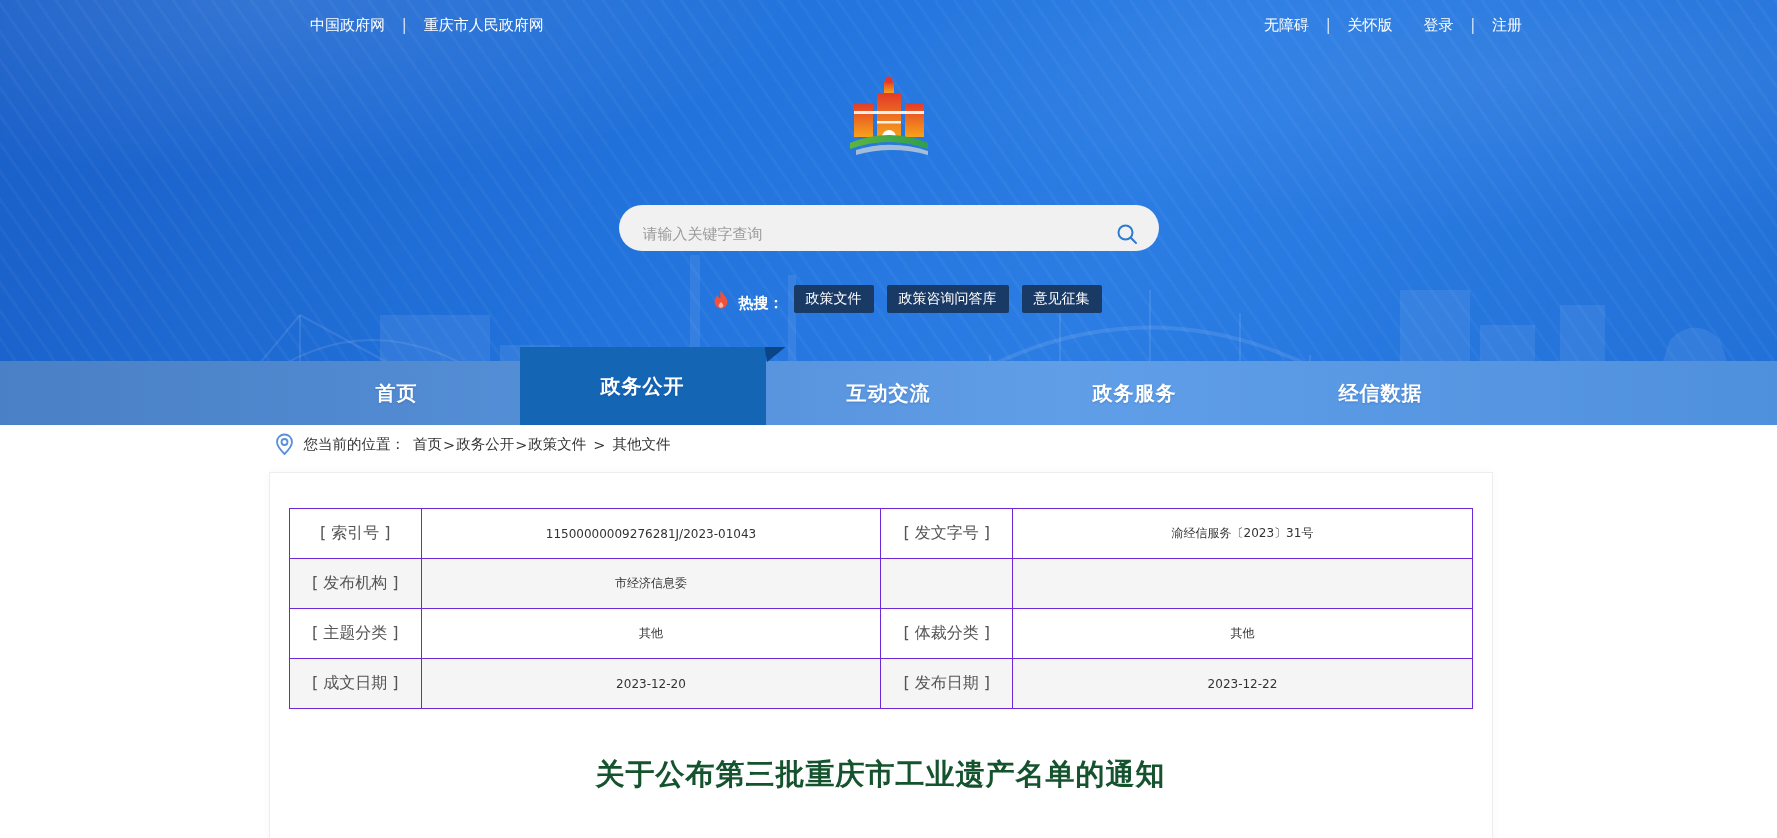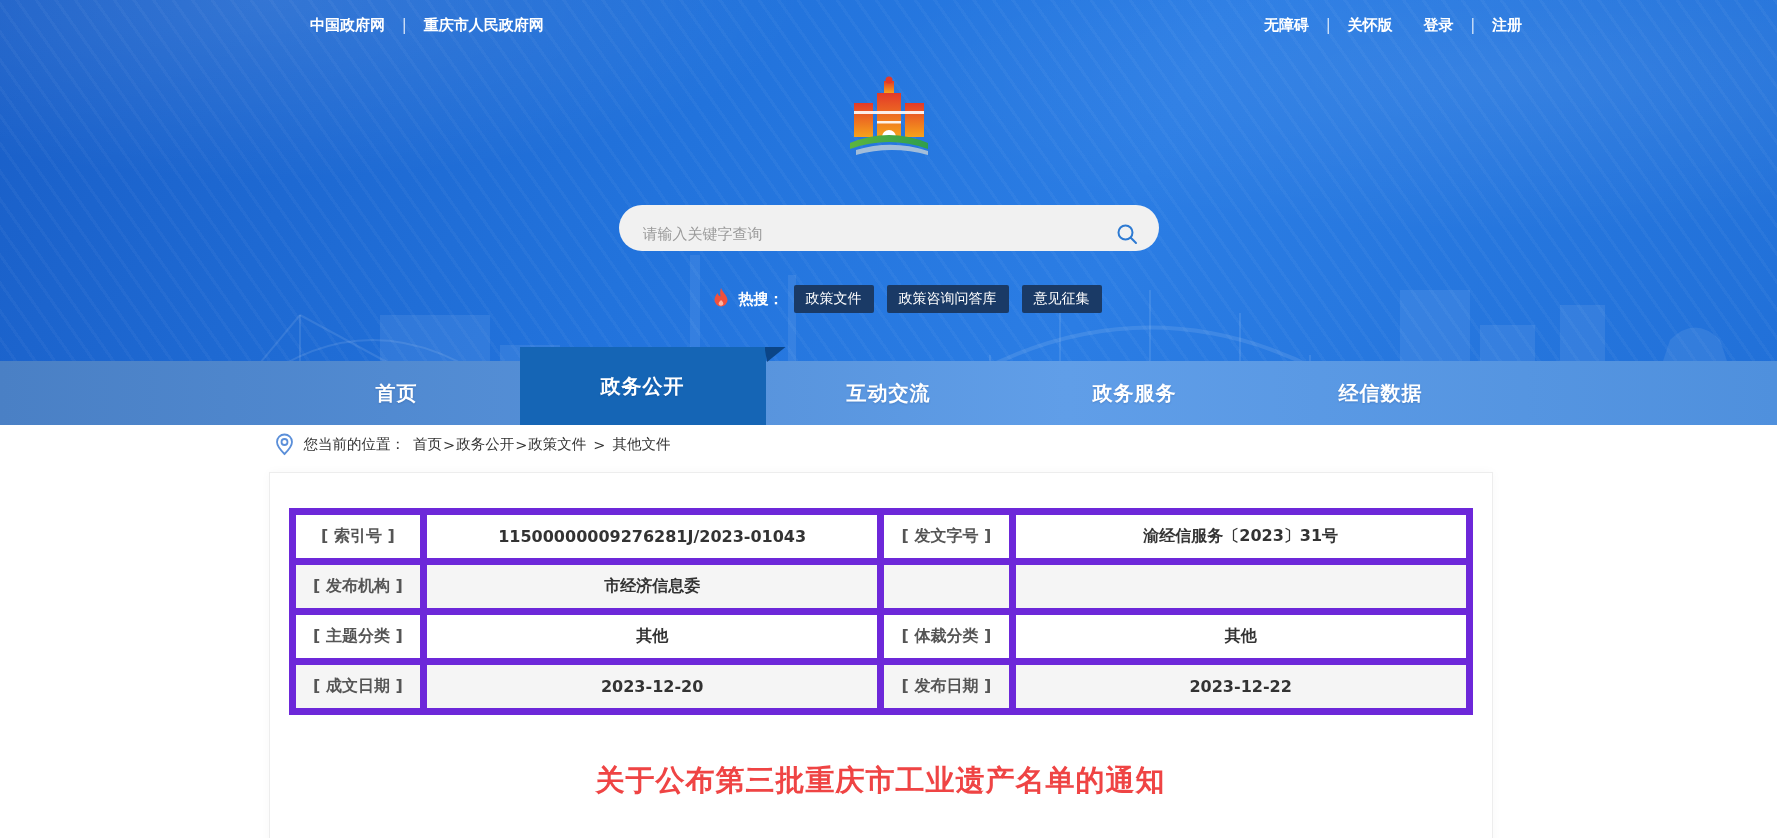--- a/index.html
+++ b/index.html
@@ -13,21 +13,21 @@
   .banner .stripes { position:absolute; inset:0; pointer-events:none;
     background: repeating-linear-gradient(55deg, rgba(255,255,255,0.035) 0 3px, transparent 3px 16px); }
   .banner .sweep { position:absolute; inset:0; pointer-events:none;
     background: radial-gradient(ellipse 900px 300px at 15% 0%, rgba(255,255,255,0.10), transparent 60%),
                 radial-gradient(ellipse 1100px 260px at 85% 18%, rgba(255,255,255,0.07), transparent 60%); }
   .cityscape { position:absolute; left:0; bottom:0; width:1777px; height:230px; pointer-events:none; }
 
   
   .topbar { position: relative; z-index: 3; display:flex; justify-content:space-between;
     padding: 16px 255px 0 310px; font-size: 15px; color:#fff; }
-  .topbar a { color:#fff; text-decoration:none; cursor:pointer;font-weight:bold; }
+  .topbar a { color:#fff; text-decoration:none; cursor:pointer; }
   .tb-div { margin: 0 12px; opacity: .8; }
   .tb-gap { margin-left: 26px; }
 
   
   .masthead { position:relative; z-index:3; display:flex; justify-content:center;
     align-items:center; gap:20px; margin-top: 36px; }
   .site-title { font-size: 34px; font-weight: bold; color:#fff; letter-spacing: 2px;
     text-shadow: 0 2px 3px rgba(0,40,100,.25); }
   .site-domain { font-size: 15px; color:#e9f2ff; letter-spacing: 7px; margin-top: 7px; }
 
@@ -35,21 +35,21 @@
   .search-row { position:relative; z-index:3; display:flex; justify-content:center; margin-top: 44px; }
   .search-pill { width: 540px; height: 46px; background:#f1f1f1; border-radius: 23px;
     display:flex; align-items:center; padding: 12px 10px 0 24px; }
   .search-pill input { flex:1; border:none; outline:none; background:transparent;
     font-size: 15px; color:#333; font-family: inherit; }
   .search-pill input::placeholder { color:#9a9a9a; }
   .search-btn { background:none; border:none; cursor:pointer; padding: 6px 10px; display:flex; }
 
   
   .hot-row { position:relative; z-index:3; width: 540px; margin: 34px auto 0;
-    display:flex; align-items:center; padding-left: 92px; }
+    display:flex; align-items:flex-end; padding-left: 92px; }
   .hot-label { color:#fff; font-size: 15px; font-weight: bold; margin: 0 10px 0 8px; }
   .hot-btn { display:inline-block; background:#1a3a66; color:#fff; font-size: 14px;
     padding: 5px 12px; margin-right: 13px; border-radius: 2px; text-decoration:none;
     cursor:pointer; white-space:nowrap; }
 
   
   .nav-band { position:absolute; z-index:4; left:0; bottom:0; width:100%; height:64px;
     background: linear-gradient(90deg,#4a80c5 0%, #5590d8 35%, #609ee8 60%, #4f90dd 100%); }
   .nav-inner { width: 1230px; height: 64px; margin: 0 auto; display:flex; align-items:flex-end; }
   .nav-item { flex:1; height:64px; line-height:64px; text-align:center; color:#fff;
@@ -68,28 +68,28 @@
   .bc-prefix { margin-right: 8px; }
   .bc-link { color:#333; text-decoration:none; cursor:pointer; }
   .bc-sep { margin: 0 1px; }
   .bc-sep.spaced { margin: 0 7px; }
 
   .card { width: 1224px; background:#fff; border: 1px solid #ededed;
     box-shadow: 0 0 10px rgba(0,0,0,0.03); padding: 35px 19px 70px; }
   .meta-table { width: 100%; border-collapse: collapse; table-layout: fixed; }
   .meta-table col.c-label { width: 11.2%; }
   .meta-table col.c-value { width: 38.8%; }
-  .meta-table th, .meta-table td { border: 7px solid #6d28d9; height: 50px;
-    text-align: center; vertical-align: middle; font-weight: bold; }
+  .meta-table th, .meta-table td { border: 1px solid #6d28d9; height: 50px;
+    text-align: center; vertical-align: middle; font-weight: normal; }
   .meta-table th { color:#555; font-size: 16px; }
-  .meta-table td { color:#333; font-size: 16px; }
+  .meta-table td { color:#333; font-size: 12px; }
   .meta-table tr:nth-child(even) { background: #f5f5f5; }
 
   .doc-title { margin-top: 46px; text-align:center; font-size: 29px; font-weight: bold;
-    color:#ef4444; letter-spacing: 1px; }
+    color:#14532d; letter-spacing: 1px; }
 </style>
 </head>
 <body>
 
 <div class="banner">
   <div class="stripes"></div>
   <div class="sweep"></div>
 
   <svg class="cityscape" viewBox="0 0 1777 230">
     <g fill="rgba(255,255,255,0.08)" stroke="rgba(255,255,255,0.10)" stroke-width="2">

